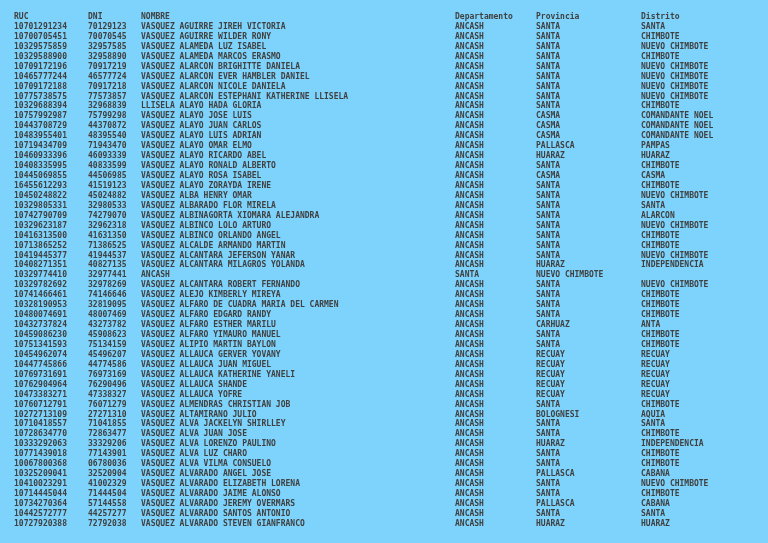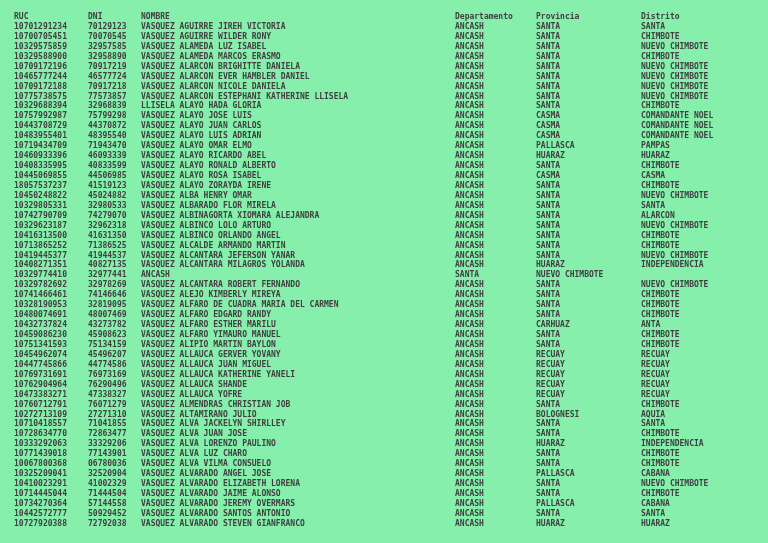--- a/index.html
+++ b/index.html
@@ -4,21 +4,21 @@
 <style>
   html, body {
     margin: 0;
     padding: 0;
     background: #ffffff;
   }
   #page {
     position: relative;
     width: 768px;
     height: 543px;
-    background: #86efac;
+    background: #7dd3fc;
     overflow: hidden;
     font-family: "DejaVu Sans Mono", "Liberation Mono", monospace;
     font-weight: bold;
     font-size: 8px;
     color: #404040;
   }
   #table {
     position: absolute;
     left: 14px;
     top: 12px;
@@ -173,21 +173,21 @@
         </div>
         <div class="row">
           <span class="cell">10445069855</span>
           <span class="cell">44506985</span>
           <span class="cell">VASQUEZ ALAYO ROSA ISABEL</span>
           <span class="cell">ANCASH</span>
           <span class="cell">CASMA</span>
           <span class="cell">CASMA</span>
         </div>
         <div class="row">
-          <span class="cell">18057537237</span>
+          <span class="cell">16455612293</span>
           <span class="cell">41519123</span>
           <span class="cell">VASQUEZ ALAYO ZORAYDA IRENE</span>
           <span class="cell">ANCASH</span>
           <span class="cell">SANTA</span>
           <span class="cell">CHIMBOTE</span>
         </div>
         <div class="row">
           <span class="cell">10450248822</span>
           <span class="cell">45024882</span>
           <span class="cell">VASQUEZ ALBA HENRY OMAR</span>
@@ -437,21 +437,21 @@
         <div class="row">
           <span class="cell">10734270364</span>
           <span class="cell">57144558</span>
           <span class="cell">VASQUEZ ALVARADO JEREMY OVERMARS</span>
           <span class="cell">ANCASH</span>
           <span class="cell">PALLASCA</span>
           <span class="cell">CABANA</span>
         </div>
         <div class="row">
           <span class="cell">10442572777</span>
-          <span class="cell">50929452</span>
+          <span class="cell">44257277</span>
           <span class="cell">VASQUEZ ALVARADO SANTOS ANTONIO</span>
           <span class="cell">ANCASH</span>
           <span class="cell">SANTA</span>
           <span class="cell">SANTA</span>
         </div>
         <div class="row">
           <span class="cell">10727920388</span>
           <span class="cell">72792038</span>
           <span class="cell">VASQUEZ ALVARADO STEVEN GIANFRANCO</span>
           <span class="cell">ANCASH</span>

